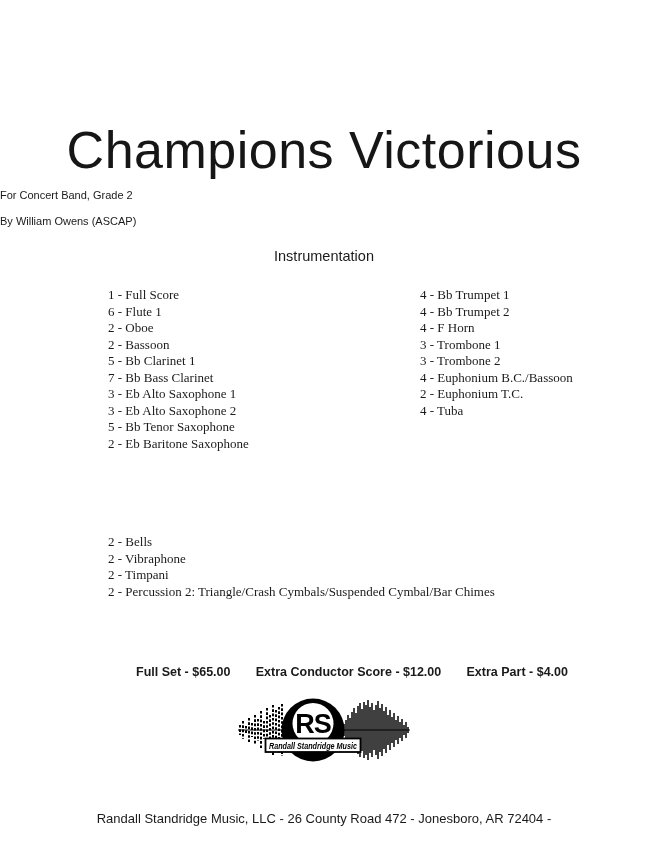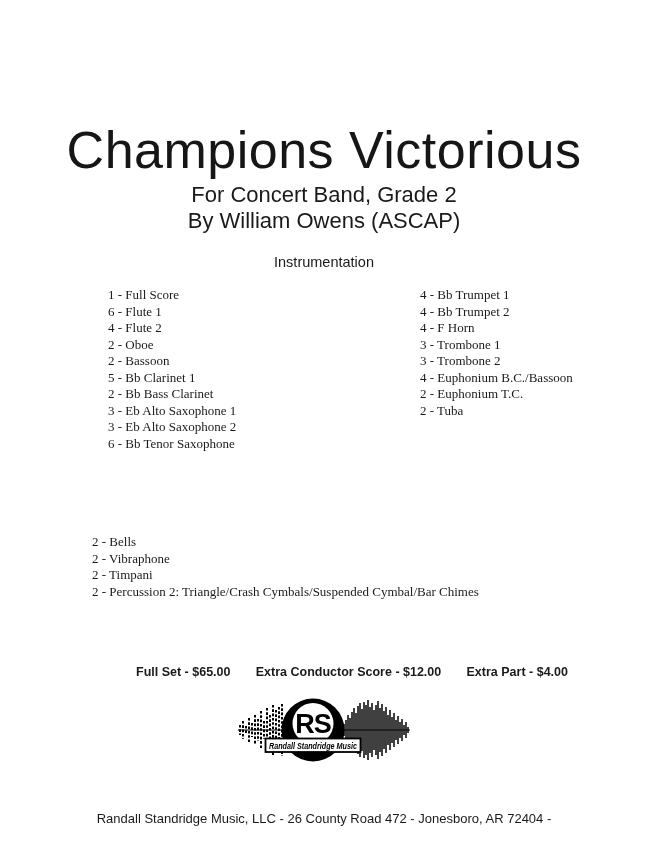--- a/index.html
+++ b/index.html
@@ -19,41 +19,40 @@
     font-size: 52px;
     font-weight: 300;
     letter-spacing: 0.5px;
     color: #161616;
     white-space: nowrap;
     margin-top: 44px;
   }
   .subtitle {
     position: absolute;
     top: 182px; left: 0; width: 648px;
-    text-align: center;
-    font-size: 22px;
+    text-align: left;
+    font-size: 11px;
     line-height: 26px;
   }
   .section-heading {
     position: absolute;
     top: 248px; left: 0; width: 648px;
     text-align: center;
     font-size: 14.5px;
-    margin-top: 6px;
   }
   .inst-col {
     position: absolute;
     font-size: 13px;
     line-height: 16.5px;
     white-space: nowrap;
     font-family: Liberation Serif, serif;
   }
   .inst-left  { top: 287px; left: 108px; }
   .inst-right { top: 287px; left: 420px; }
-  .inst-perc  { top: 534px; left: 92px; }
+  .inst-perc  { top: 534px; left: 108px; }
   .pricing {
     position: absolute;
     top: 665px; left: 108px; width: 432px;
     display: flex;
     justify-content: space-between;
     font-size: 12.5px;
     font-weight: bold;
     white-space: nowrap;
     padding-left: 28px;
   }
@@ -81,39 +80,39 @@
   <div class="subtitle">
     <div>For Concert Band, Grade 2</div>
     <div>By William Owens (ASCAP)</div>
   </div>
 
   <div class="section-heading">Instrumentation</div>
 
   <div class="inst-col inst-left">
       <div>1 - Full Score</div>
       <div>6 - Flute 1</div>
-      <div>4 - Flute 2</div>
       <div>2 - Oboe</div>
       <div>2 - Bassoon</div>
       <div>5 - Bb Clarinet 1</div>
-      <div>2 - Bb Bass Clarinet</div>
+      <div>7 - Bb Bass Clarinet</div>
       <div>3 - Eb Alto Saxophone 1</div>
       <div>3 - Eb Alto Saxophone 2</div>
-      <div>6 - Bb Tenor Saxophone</div>
+      <div>5 - Bb Tenor Saxophone</div>
+      <div>2 - Eb Baritone Saxophone</div>
     </div>
 
   <div class="inst-col inst-right">
       <div>4 - Bb Trumpet 1</div>
       <div>4 - Bb Trumpet 2</div>
       <div>4 - F Horn</div>
       <div>3 - Trombone 1</div>
       <div>3 - Trombone 2</div>
       <div>4 - Euphonium B.C./Bassoon</div>
       <div>2 - Euphonium T.C.</div>
-      <div>2 - Tuba</div>
+      <div>4 - Tuba</div>
     </div>
 
   <div class="inst-col inst-perc">
       <div>2 - Bells</div>
       <div>2 - Vibraphone</div>
       <div>2 - Timpani</div>
       <div>2 - Percussion 2: Triangle/Crash Cymbals/Suspended Cymbal/Bar Chimes</div>
     </div>
 
   <div class="pricing">

